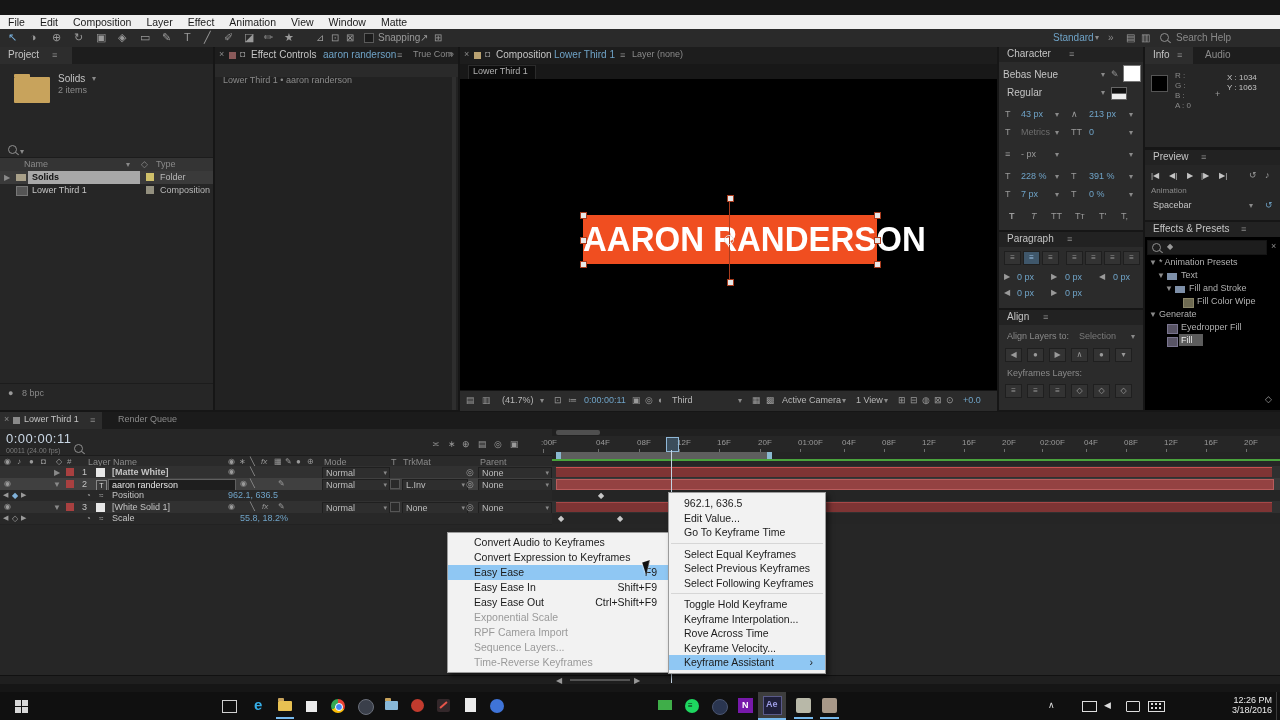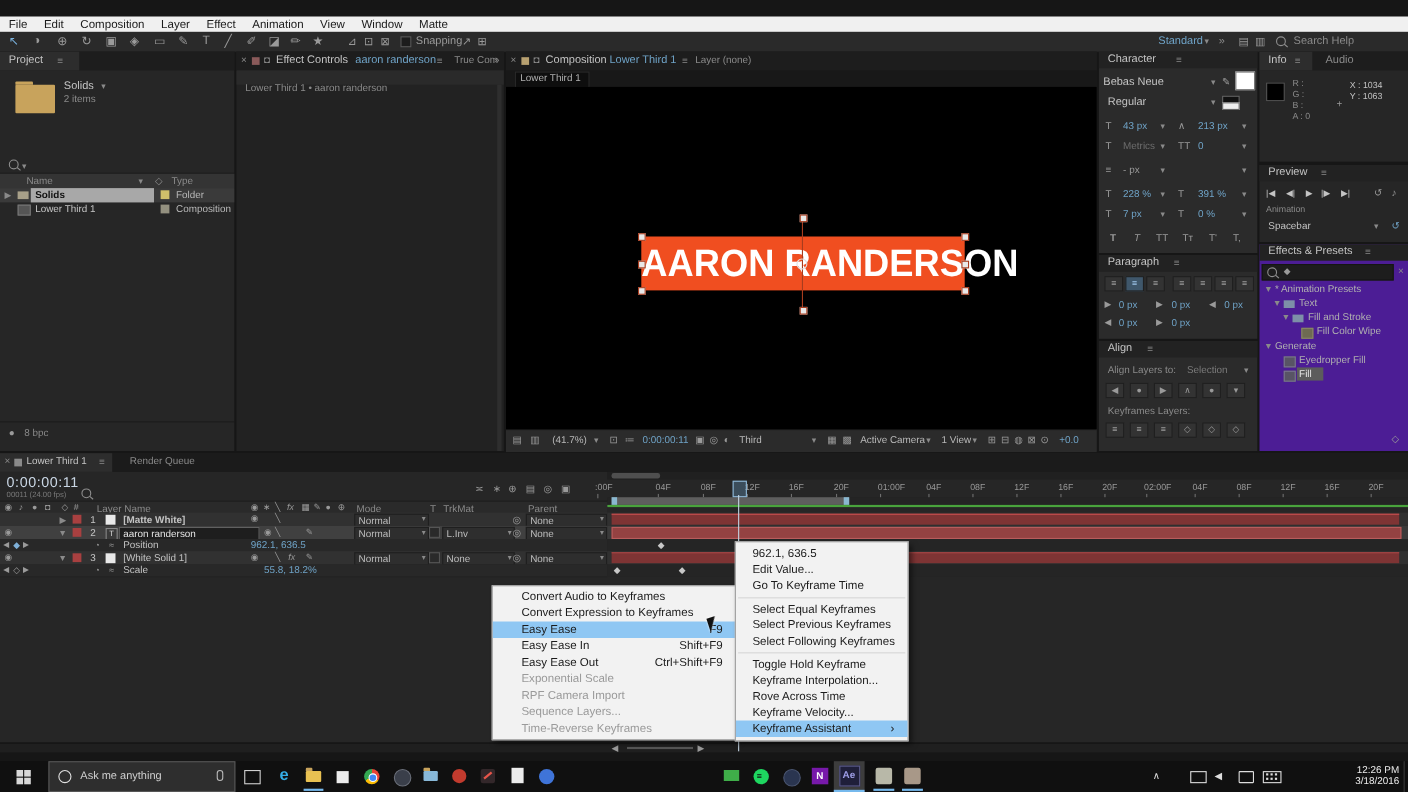--- a/index.html
+++ b/index.html
@@ -331,21 +331,21 @@
     <span class="a txt f8" style="left:56px;top:21px">|▶</span>
     <span class="a txt f8" style="left:74px;top:21px">▶|</span>
     <span class="a ic f9" style="left:104px;top:20px">↺</span>
     <span class="a ic f9" style="left:120px;top:20px">♪</span>
     <span class="a dim f8" style="left:6px;top:36px">Animation</span>
     <span class="a txt f9" style="left:8px;top:50px">Spacebar</span>
     <span class="a dim f8" style="left:104px;top:51px">▾</span>
     <span class="a blue f9" style="left:120px;top:50px">↺</span>
   </div>
 
-  <div class="a" style="left:1145px;top:222px;width:135px;height:188px;background:#4c1d95">
+  <div class="a" style="left:1145px;top:222px;width:135px;height:188px;background:#000000">
     <div class="a" style="left:0;top:0;width:135px;height:15px;background:#222">
       <span class="a txt f10" style="left:8px;top:1px">Effects &amp; Presets</span>
       <span class="a dim f9" style="left:96px;top:2px">≡</span>
     </div>
     <div class="a" style="left:2px;top:18px;width:118px;height:13px;background:#1d1d1d;border:1px solid #151515"></div>
     <span class="a mag" style="left:7px;top:21px"></span>
     <span class="a ic f8" style="left:22px;top:20px">◆</span>
     <span class="a dim f9" style="left:126px;top:19px">×</span>
 
     <span class="a dim f8" style="left:4px;top:36px">▼</span>
@@ -562,25 +562,20 @@
     <div class="cmi"><span>Keyframe Velocity...</span></div>
     <div class="cmi hl"><span>Keyframe Assistant</span><span class="sc">›</span></div>
   </div>
 
   <div class="cursor" style="left:644px;top:561px"></div>
 
   <div class="a" style="left:0;top:692px;width:1280px;height:28px;background:#101010">
     <div class="a" style="left:0;top:0;width:44px;height:28px">
       <span class="a" style="left:15px;top:8px;width:6px;height:6px;background:#d8d8d8;box-shadow:7px 0 #d8d8d8,0 7px #d8d8d8,7px 7px #d8d8d8"></span>
     </div>
-    <div class="a" style="left:44px;top:0;width:168px;height:26px;background:#2e2e2e;border:1px solid #565656">
-      <span class="a" style="left:8px;top:7px;width:10px;height:10px;border:1.5px solid #e0e0e0;border-radius:50%"></span>
-      <span class="a" style="left:28px;top:7px;font-size:10px;color:#cfcfcf">Ask me anything</span>
-      <span class="a" style="left:152px;top:7px;width:4px;height:8px;border:1px solid #bbb;border-radius:3px"></span>
-    </div>
     <div class="a" style="left:222px;top:8px;width:13px;height:11px;border:1px solid #d0d0d0"></div>
     <span class="a" style="left:254px;top:4px;font-size:15px;font-weight:bold;color:#35aee8">e</span>
     <div class="folder" style="left:278px;top:9px;width:14px;height:10px;background:#e8c152"></div>
     <div class="a" style="left:276px;top:25px;width:18px;height:2px;background:#76b9ed"></div>
     <div class="a" style="left:306px;top:9px;width:11px;height:11px;background:#ececec"></div>
     <div class="a" style="left:331px;top:7px;width:14px;height:14px;border-radius:50%;background:conic-gradient(#ea4335 0 33%,#fbbc05 0 66%,#34a853 0 100%)">
       <span class="a" style="left:4px;top:4px;width:6px;height:6px;border-radius:50%;background:#4286f5;border:1px solid #fff"></span>
     </div>
     <div class="a" style="left:358px;top:7px;width:14px;height:14px;border-radius:50%;background:#3a3f4a;border:1px solid #6a6f7a"></div>
     <div class="folder" style="left:385px;top:9px;width:13px;height:9px;background:#88b8d8"></div>

